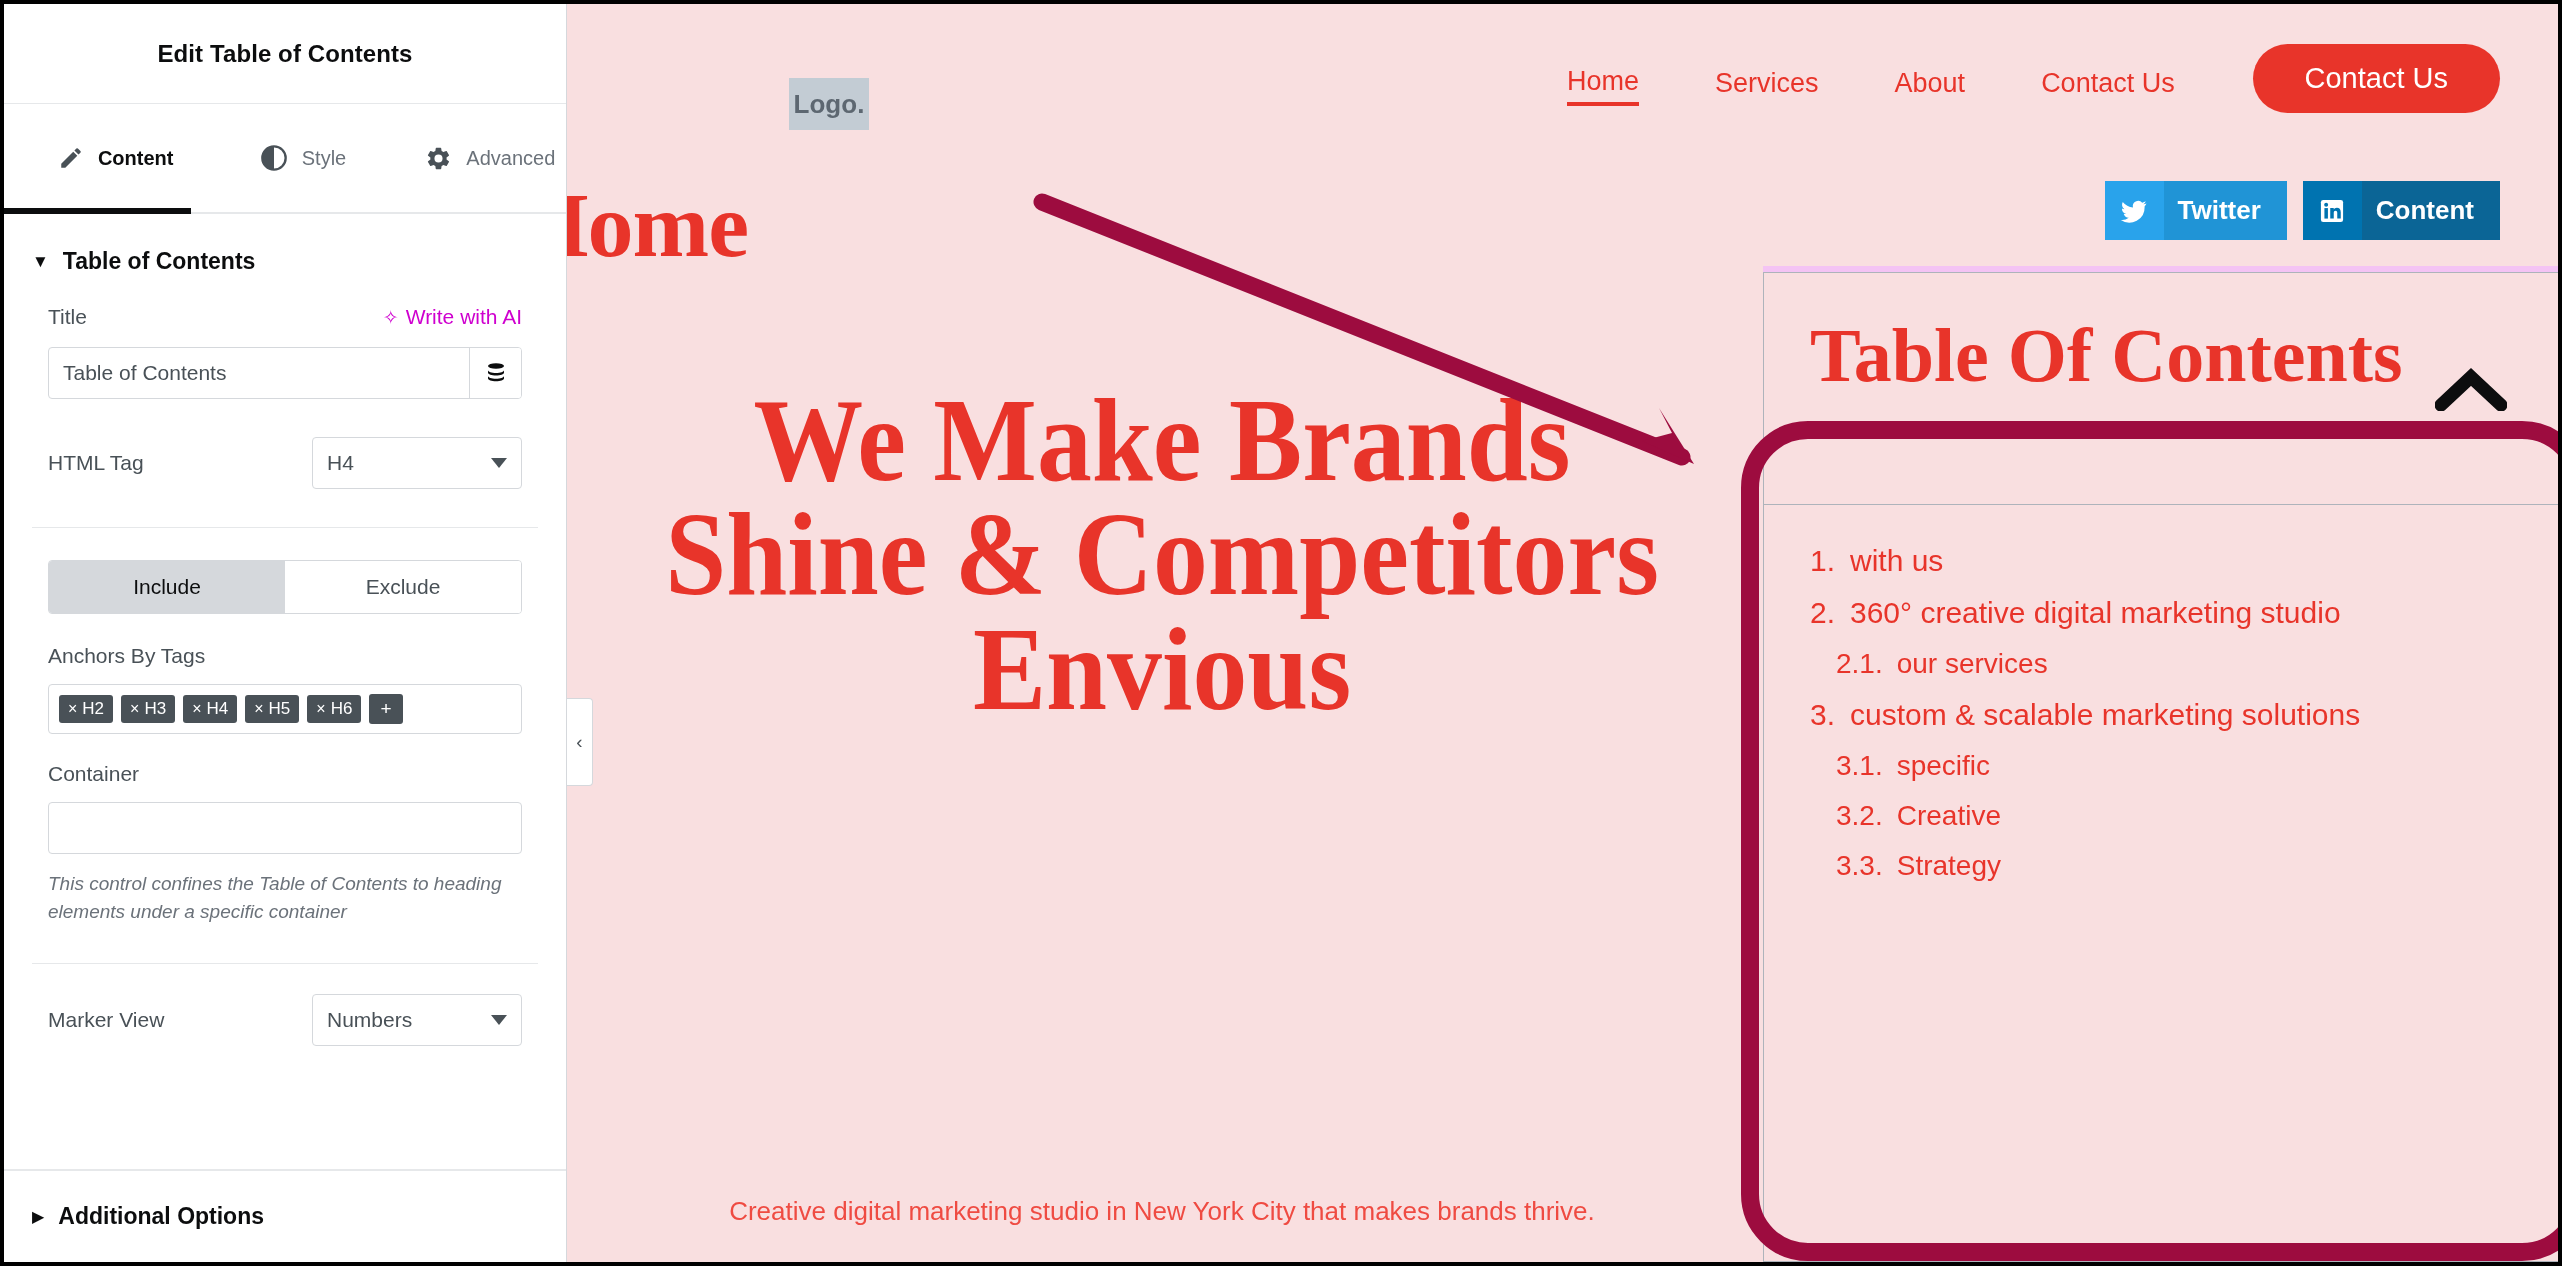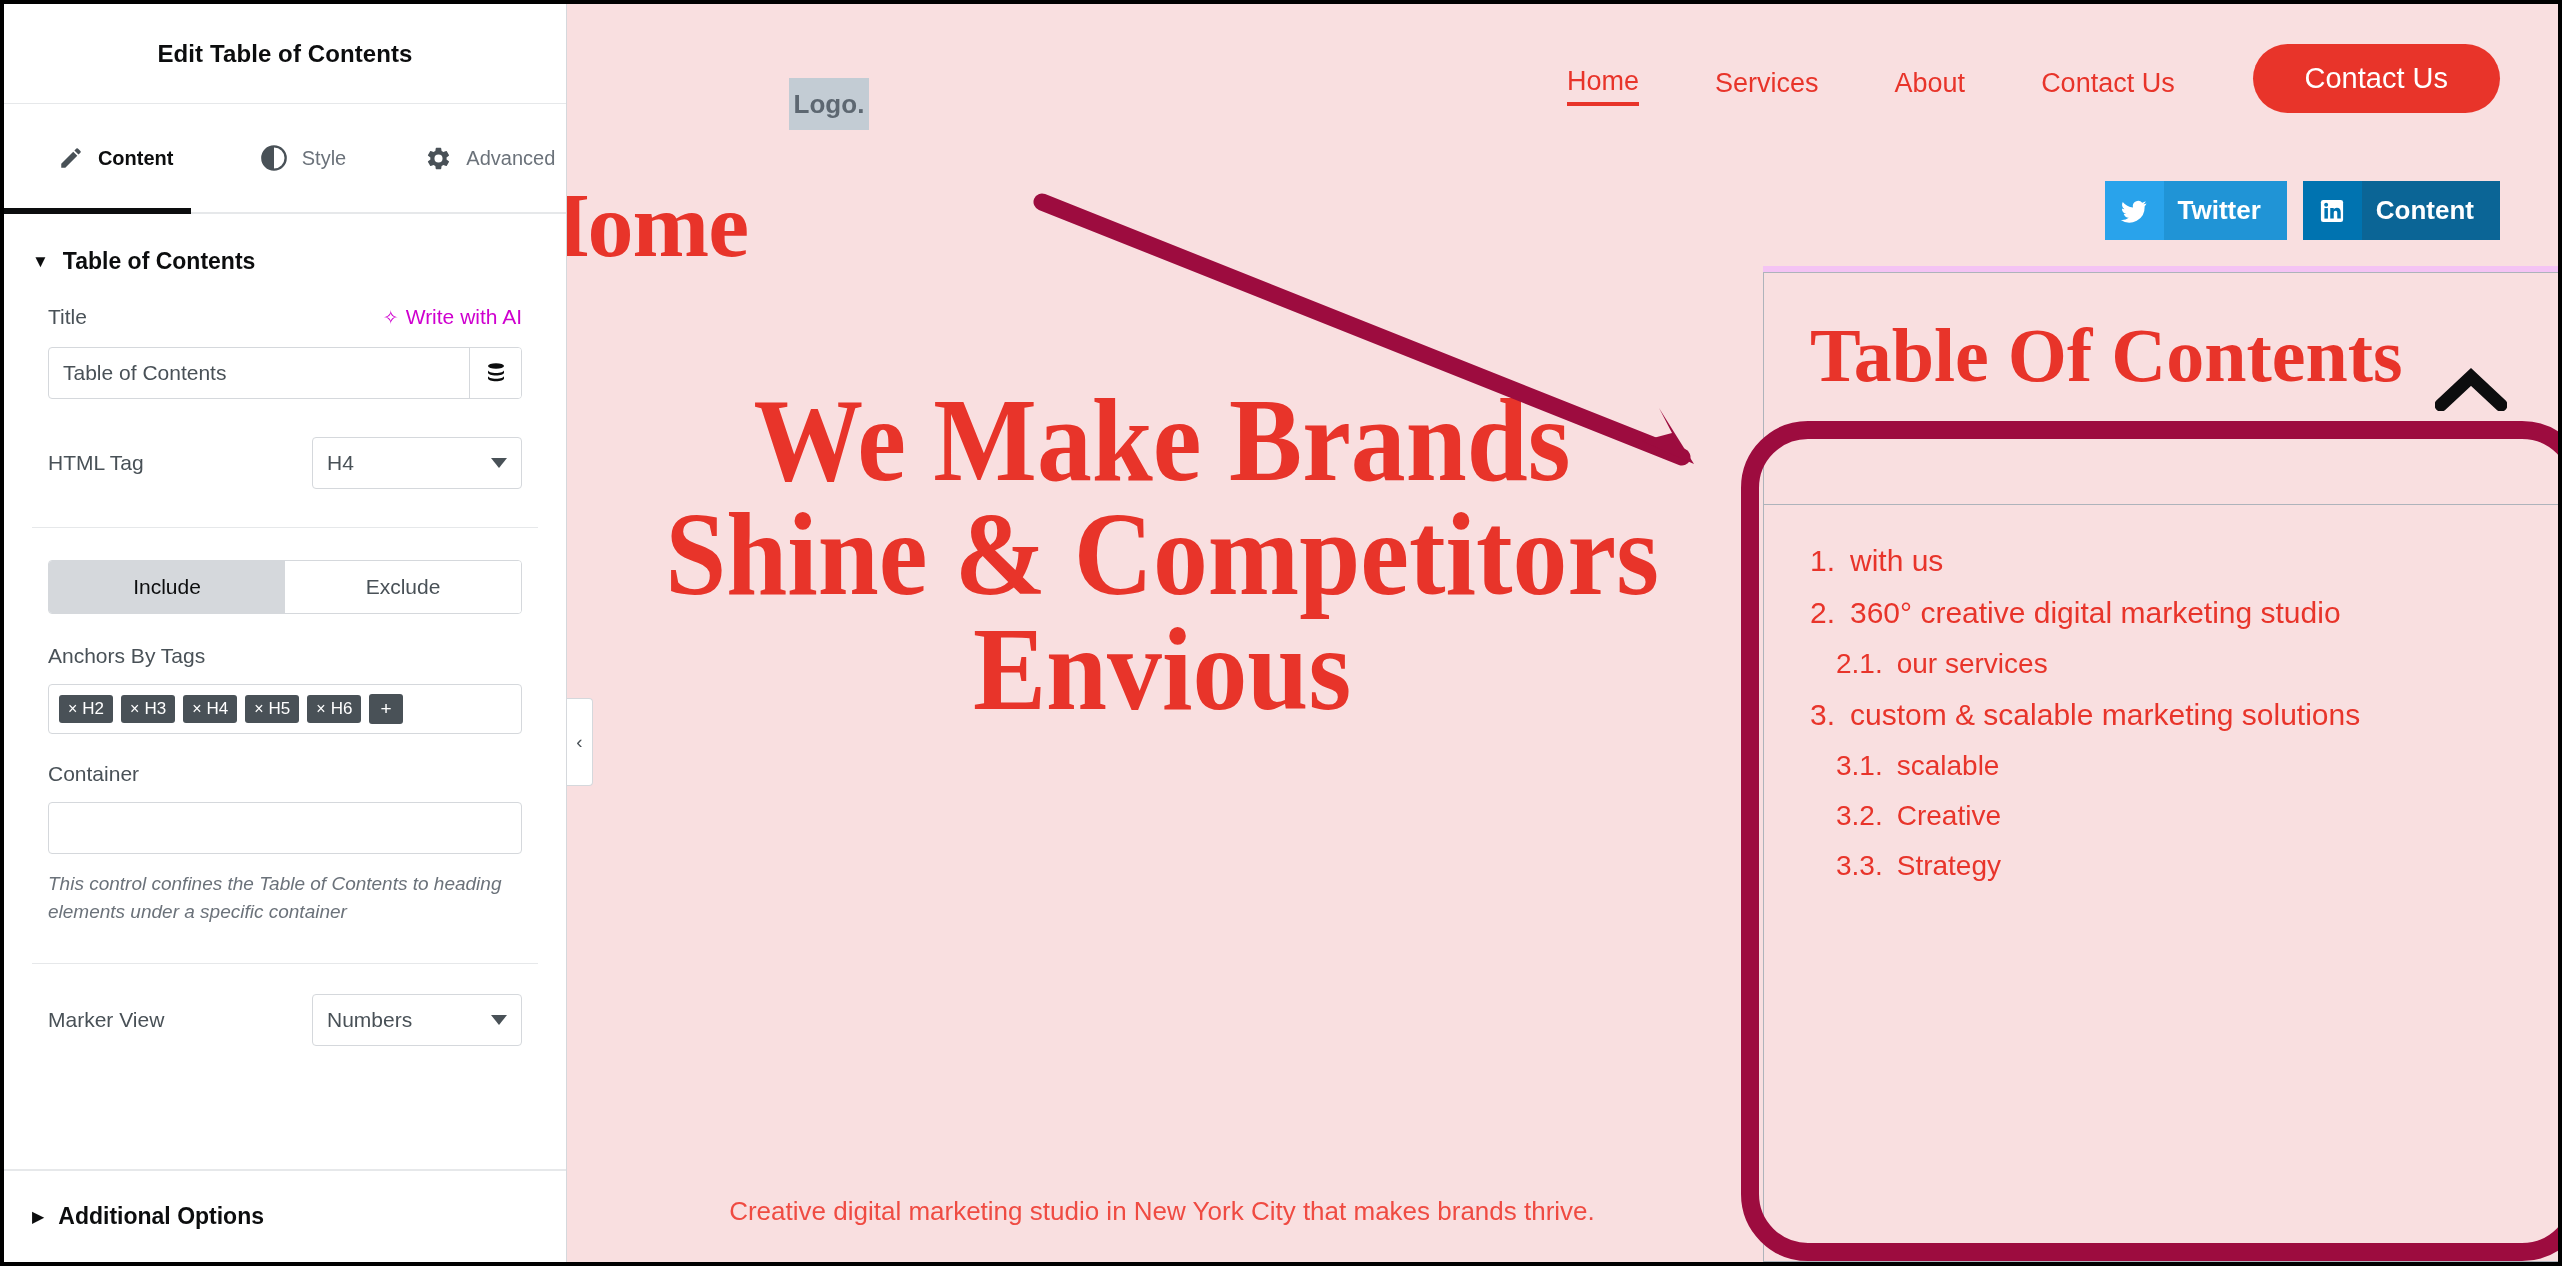--- a/index.html
+++ b/index.html
@@ -502,21 +502,21 @@
         <li class="lvl2">
             <span class="num">2.1.</span>
             <span>our services</span>
           </li>
         <li>
             <span class="num">3.</span>
             <span>custom &amp; scalable marketing solutions</span>
           </li>
         <li class="lvl2">
             <span class="num">3.1.</span>
-            <span>scalable</span>
+            <span>specific</span>
           </li>
         <li class="lvl2">
             <span class="num">3.2.</span>
             <span>Creative</span>
           </li>
         <li class="lvl2">
             <span class="num">3.3.</span>
             <span>Strategy</span>
           </li>
       </ol>

